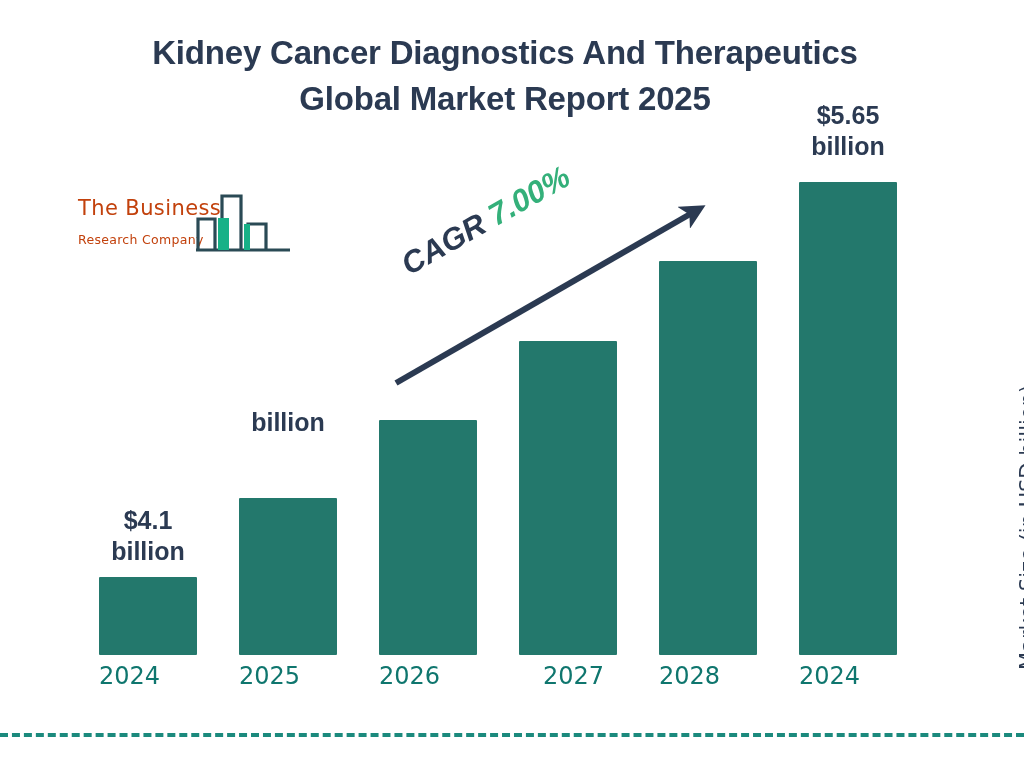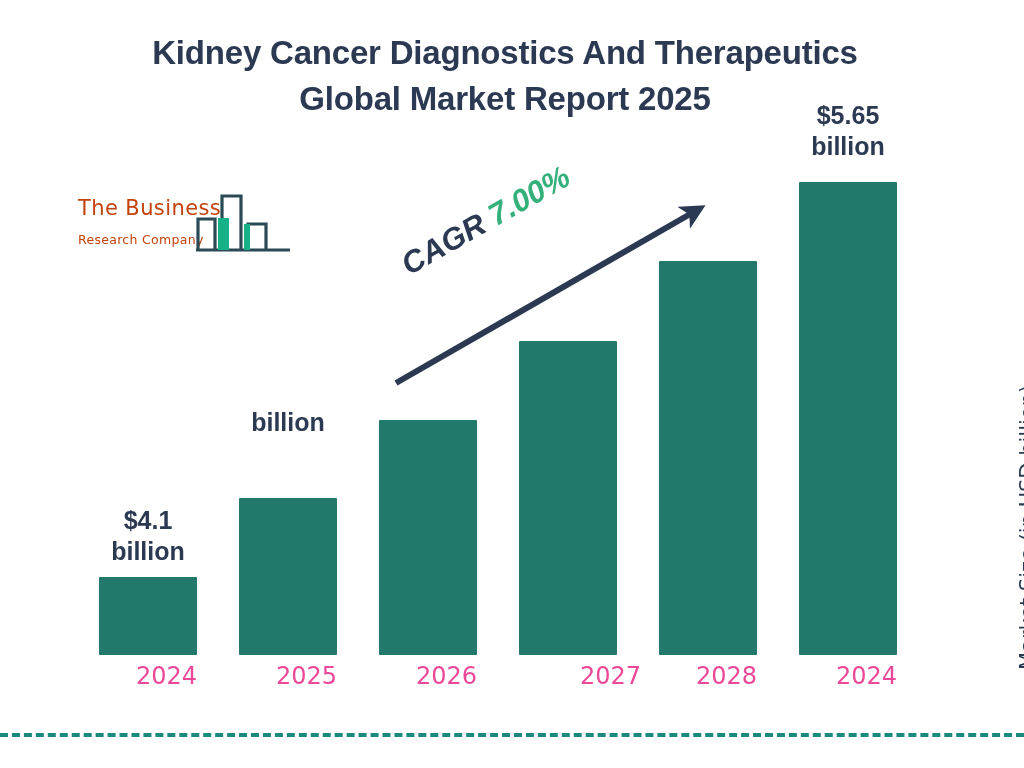--- a/index.html
+++ b/index.html
@@ -84,23 +84,23 @@
     position: absolute;
     text-align: center;
     font-size: 25px;
     font-weight: bold;
     line-height: 1.25;
     color: #2b3a52;
   }
   .bar-value-label span { display: block; }
   .x-tick-label {
     position: absolute;
-    text-align: right;
+    text-align: left;
     font-size: 24px;
-    color: #ec4899;
+    color: #0f766e;
     font-family: "DejaVu Sans", sans-serif;
     top: 662px;
   }
 
   
   #y-axis-title {
     position: absolute;
     right: 8px;
     top: 330px;
     width: 340px;

